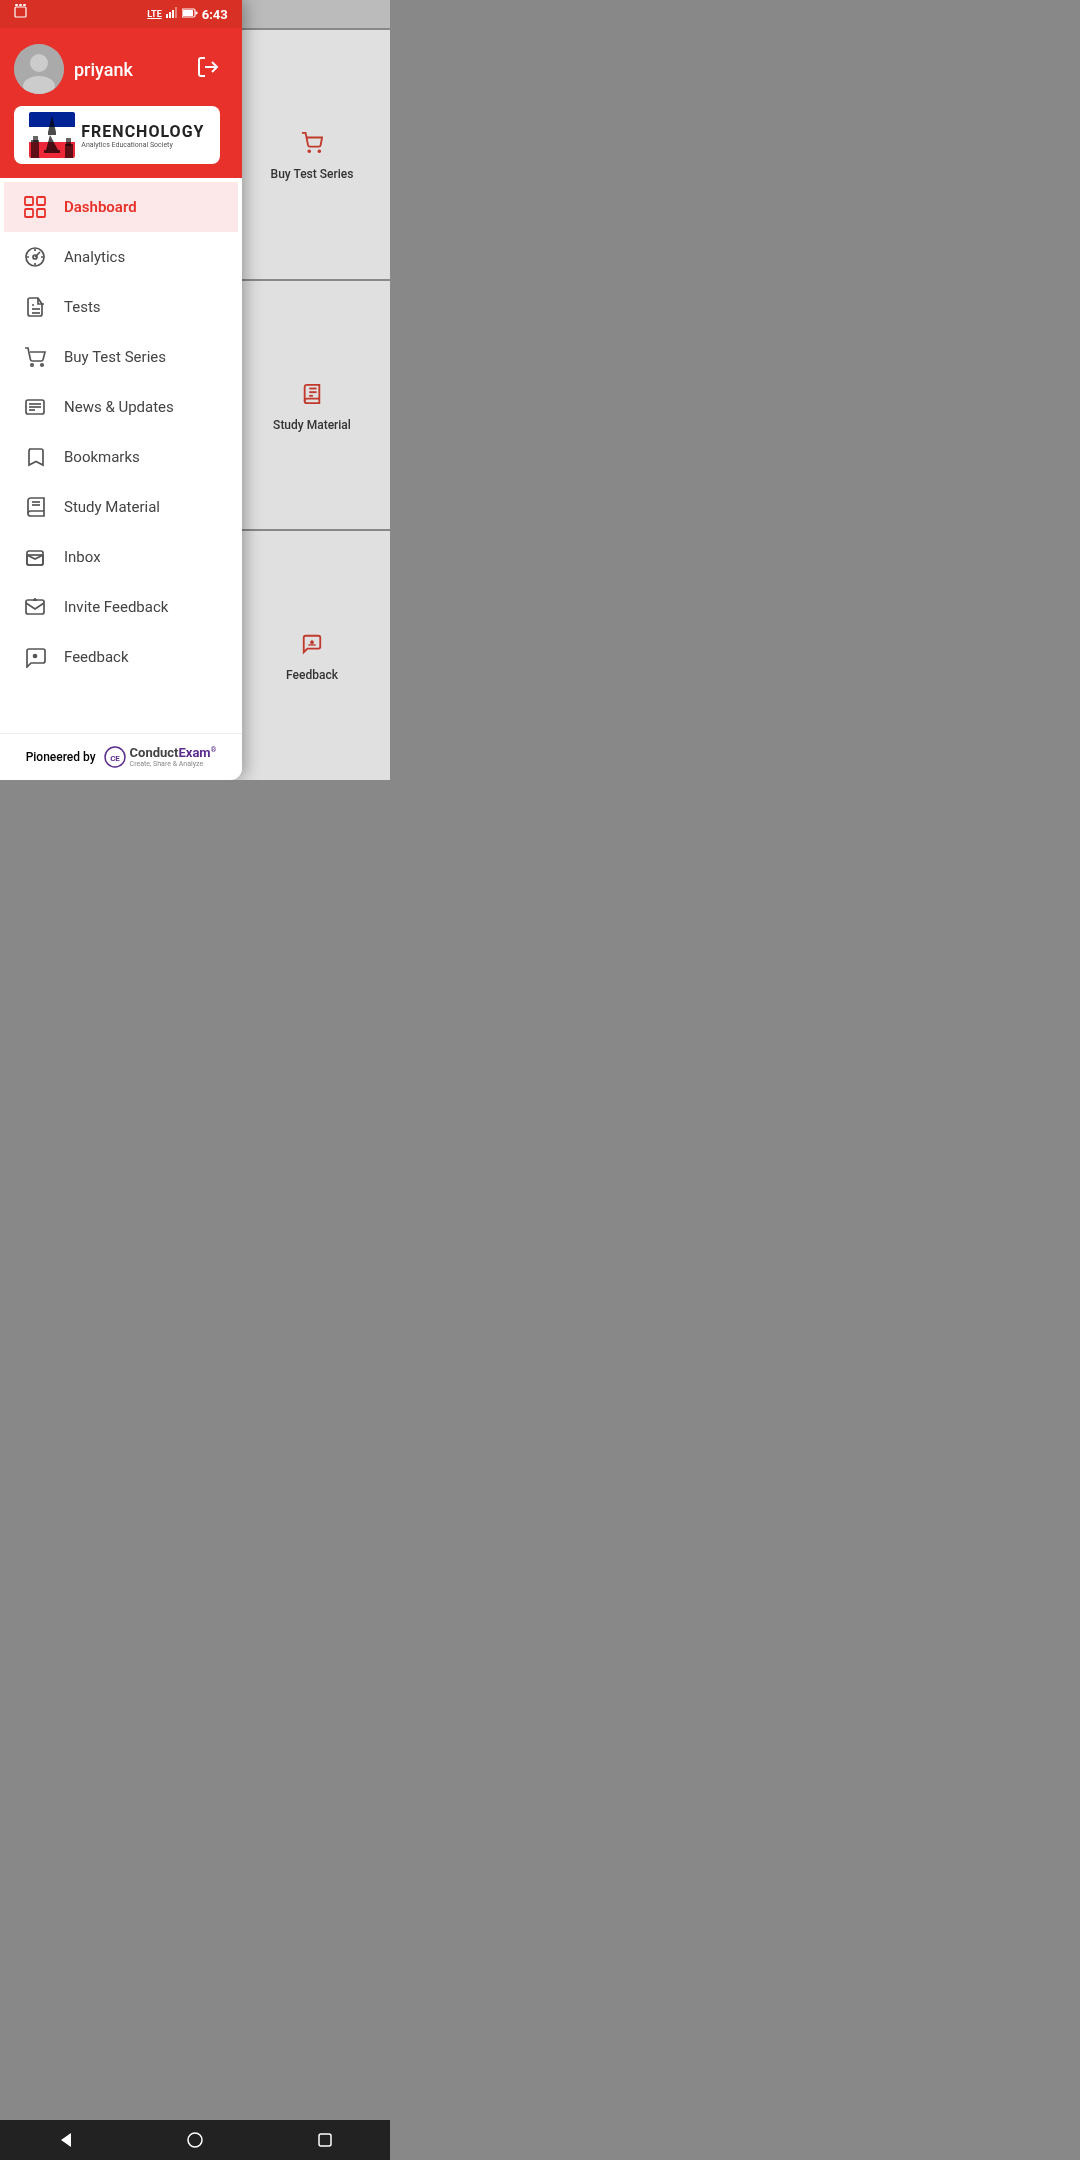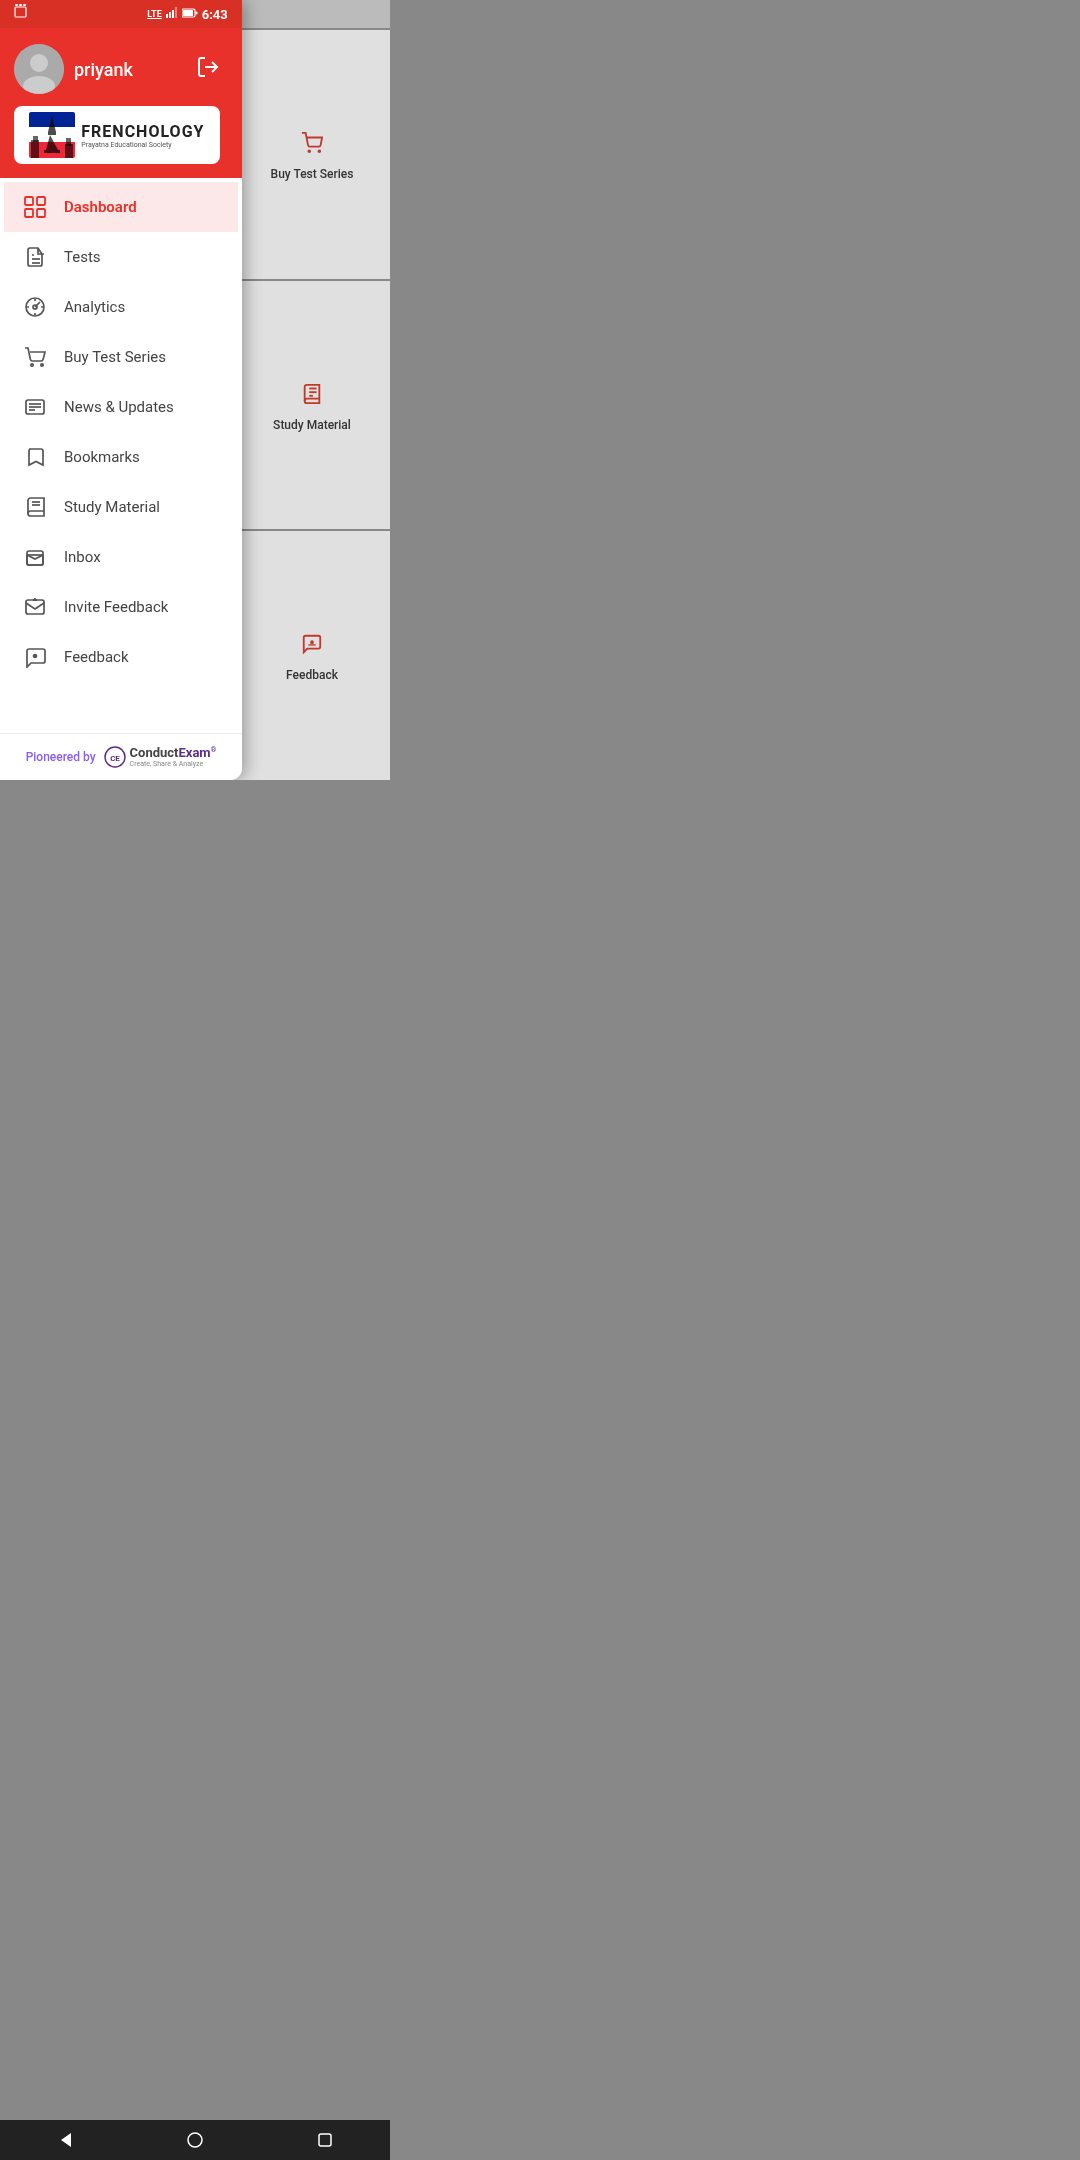--- a/index.html
+++ b/index.html
@@ -205,21 +205,21 @@
       padding: 12px 16px;
       border-top: 1px solid #eee;
       display: flex;
       align-items: center;
       justify-content: center;
       gap: 8px;
       background: #fff;
     }
     .footer-text {
       font-size: 12px;
-      color: #8b5cf6;
+      color: #000000;
       font-weight: 500;
     }
     .conductexam-logo {
       display: flex;
       align-items: center;
       gap: 4px;
     }
 
     
     .bottom-nav {
@@ -370,66 +370,66 @@
 
               <rect x="2" y="28" width="8" height="18" fill="rgba(0,0,0,0.6)"></rect>
               <rect x="36" y="32" width="8" height="14" fill="rgba(0,0,0,0.6)"></rect>
               <rect x="4" y="24" width="5" height="6" fill="rgba(0,0,0,0.6)"></rect>
               <rect x="37" y="26" width="5" height="8" fill="rgba(0,0,0,0.6)"></rect>
             </svg>
           </div>
         </div>
         <div class="brand-text-wrapper">
           <span class="brand-name">FRENCHOLOGY</span>
-          <span class="brand-sub">Prayatna Educational Society</span>
+          <span class="brand-sub">Analytics Educational Society</span>
         </div>
       </div>
     </div>
   </div>
 
   <div class="drawer-nav">
 
     <div class="nav-item active">
       <div class="nav-item-icon">
         <svg width="22" height="22" viewBox="0 0 22 22" fill="none">
           <rect x="1" y="1" width="8" height="8" rx="1" stroke="#e8312a" stroke-width="1.8"></rect>
           <rect x="13" y="1" width="8" height="8" rx="1" stroke="#e8312a" stroke-width="1.8"></rect>
           <rect x="1" y="13" width="8" height="8" rx="1" stroke="#e8312a" stroke-width="1.8"></rect>
           <rect x="13" y="13" width="8" height="8" rx="1" stroke="#e8312a" stroke-width="1.8"></rect>
         </svg>
       </div>
       <span class="nav-item-label">Dashboard</span>
-    </div>
-
-    <div class="nav-item">
-      <div class="nav-item-icon">
-        <svg width="22" height="22" viewBox="0 0 22 22" fill="none" stroke="#555" stroke-width="1.7">
-          <path d="M14 2H6a2 2 0 0 0-2 2v14a2 2 0 0 0 2 2h10a2 2 0 0 0 2-2V8z"></path>
-          <path d="M14 2v6h6"></path>
-          <line x1="16" y1="13" x2="8" y2="13"></line>
-          <line x1="16" y1="17" x2="8" y2="17"></line>
-          <polyline points="10 9 9 9 8 9"></polyline>
-        </svg>
-      </div>
-      <span class="nav-item-label">Tests</span>
     </div>
 
     <div class="nav-item">
       <div class="nav-item-icon">
         <svg width="22" height="22" viewBox="0 0 22 22" fill="none" stroke="#555" stroke-width="1.7">
           <circle cx="11" cy="11" r="9"></circle>
           <path d="M11 11 l5-5"></path>
           <circle cx="11" cy="11" r="2"></circle>
           <path d="M3 11 h2"></path>
           <path d="M17 11 h2"></path>
           <path d="M11 3 v2"></path>
           <path d="M11 17 v2"></path>
         </svg>
       </div>
       <span class="nav-item-label">Analytics</span>
+    </div>
+
+    <div class="nav-item">
+      <div class="nav-item-icon">
+        <svg width="22" height="22" viewBox="0 0 22 22" fill="none" stroke="#555" stroke-width="1.7">
+          <path d="M14 2H6a2 2 0 0 0-2 2v14a2 2 0 0 0 2 2h10a2 2 0 0 0 2-2V8z"></path>
+          <path d="M14 2v6h6"></path>
+          <line x1="16" y1="13" x2="8" y2="13"></line>
+          <line x1="16" y1="17" x2="8" y2="17"></line>
+          <polyline points="10 9 9 9 8 9"></polyline>
+        </svg>
+      </div>
+      <span class="nav-item-label">Tests</span>
     </div>
 
     <div class="nav-item">
       <div class="nav-item-icon">
         <svg width="22" height="22" viewBox="0 0 22 22" fill="none" stroke="#555" stroke-width="1.7">
           <circle cx="8" cy="19" r="1.2"></circle>
           <circle cx="18" cy="19" r="1.2"></circle>
           <path d="M1 2h3l2.4 11.4a2 2 0 0 0 2 1.6h8.7a2 2 0 0 0 2-1.6L21 6H6"></path>
         </svg>
       </div>

